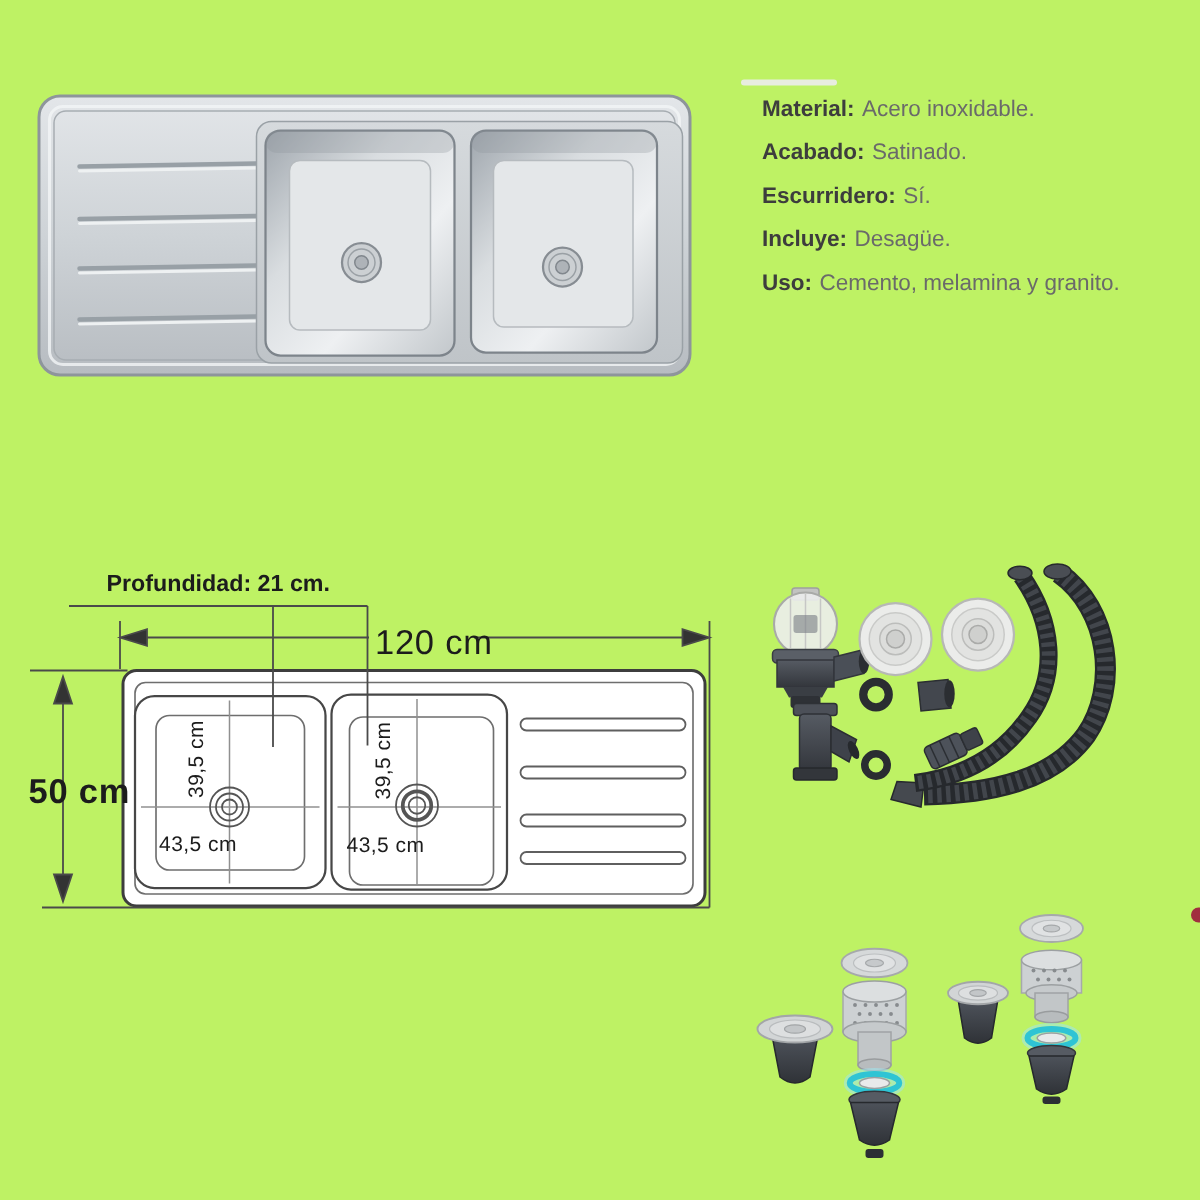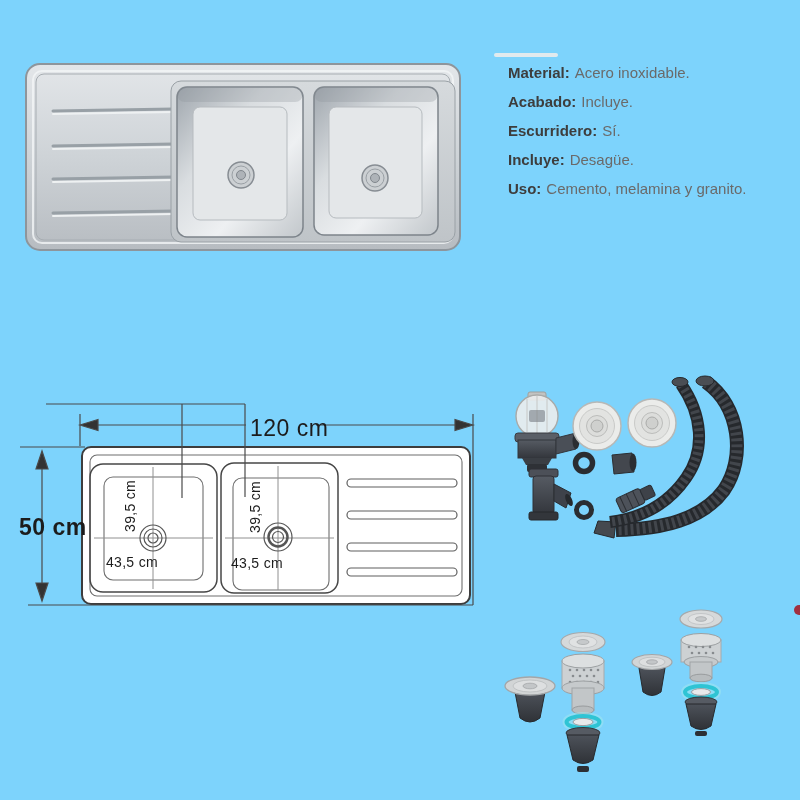--- a/index.html
+++ b/index.html
@@ -1,16 +1,16 @@
 <!DOCTYPE html>
 <html><head>
 <meta charset="utf-8">
 <style>
   html,body{margin:0;padding:0;background:#fff;}
-  .canvas{position:relative;width:800px;height:800px;background:#7dd3fc;overflow:hidden;
+  .canvas{position:relative;width:800px;height:800px;background:#bef264;overflow:hidden;
           font-family:"Liberation Sans",sans-serif;}
 
   
   .specs{position:absolute;left:508px;top:63px;width:285px;}
   .spec-row{font-size:15px;line-height:19.5px;margin-bottom:9.5px;white-space:nowrap;}
   .spec-label{font-weight:700;color:#3d3d3d;margin-right:5px;}
   .spec-value{font-weight:400;color:#6a6a6a;}
   .top-artifact{position:absolute;left:494px;top:53px;width:64px;height:4px;
                 background:#ececec;border-radius:2px;opacity:.9;}
 
@@ -88,21 +88,21 @@
       <circle cx="352" cy="118" r="9" fill="none" stroke="#9aa0a5"></circle>
       <circle cx="352" cy="118" r="4.5" fill="#aeb3b8" stroke="#81878d"></circle>
     </g>
   </svg>
 
   <div class="specs">
     <div class="spec-row">
       <span class="spec-label">Material:</span><span class="spec-value">Acero inoxidable.</span>
     </div>
     <div class="spec-row">
-      <span class="spec-label">Acabado:</span><span class="spec-value">Incluye.</span>
+      <span class="spec-label">Acabado:</span><span class="spec-value">Satinado.</span>
     </div>
     <div class="spec-row">
       <span class="spec-label">Escurridero:</span><span class="spec-value">Sí.</span>
     </div>
     <div class="spec-row">
       <span class="spec-label">Incluye:</span><span class="spec-value">Desagüe.</span>
     </div>
     <div class="spec-row">
       <span class="spec-label">Uso:</span><span class="spec-value">Cemento, melamina y granito.</span>
     </div>
@@ -148,20 +148,21 @@
         <line x1="301" y1="47" x2="443" y2="47"></line>
         <polygon points="65,47 83,41.5 83,52.5"></polygon>
         <polygon points="458,47 440,41.5 440,52.5"></polygon>
         <line x1="5" y1="69" x2="70" y2="69"></line>
         <line x1="13" y1="227" x2="458" y2="227"></line>
         <line x1="27" y1="82" x2="27" y2="214"></line>
         <polygon points="27,73 21,91 33,91"></polygon>
         <polygon points="27,223 21,205 33,205"></polygon>
       </g>
     </svg>
+    <span class="dim dim-md" style="left:56px;top:3px;">Profundidad: 21 cm.</span>
     <span class="dim dim-lg" style="left:235px;top:37px;">120 cm</span>
     <span class="dim dim-lg" style="left:4px;top:136px;font-weight:bold;">50 cm</span>
     <span class="dim dim-sm dim-rot" style="left:115px;top:128px;">39,5 cm</span>
     <span class="dim dim-sm" style="left:91px;top:176px;">43,5 cm</span>
     <span class="dim dim-sm dim-rot" style="left:240px;top:129px;">39,5 cm</span>
     <span class="dim dim-sm" style="left:216px;top:177px;">43,5 cm</span>
   </div>
 
   <svg class="drain-kit" width="250" height="175" viewBox="0 0 250 175">
     <defs>

